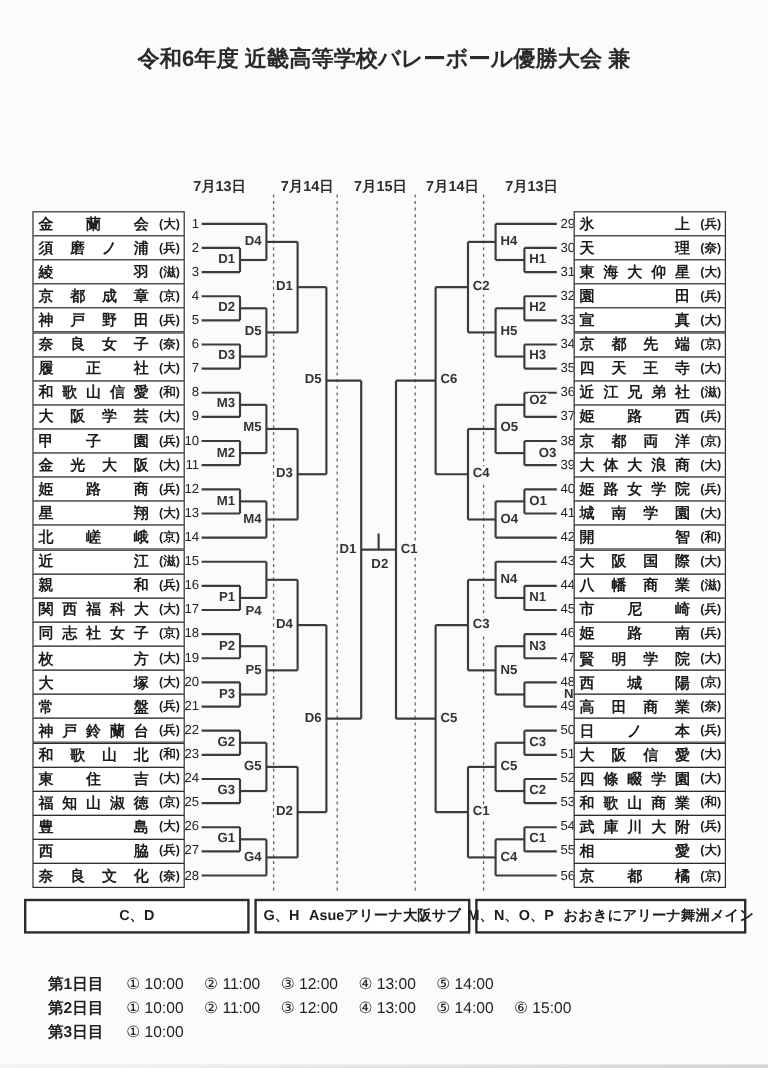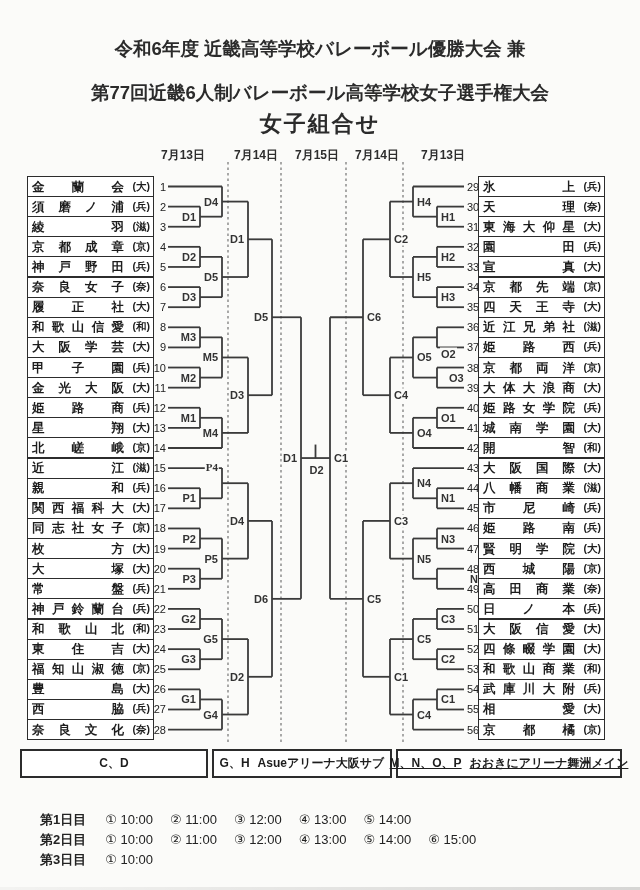--- a/index.html
+++ b/index.html
@@ -19,33 +19,31 @@
   .team-box{position:absolute;box-sizing:border-box;height:21px;background:#fff;border:1.6px solid #2c2c2c;
             display:flex;align-items:center;padding:0 3px 0 4px;}
   .team-name{flex:1;display:flex;justify-content:space-between;font-size:12.5px;font-weight:700;color:#1d1d1d;line-height:14px;}
   .team-pref{width:26px;text-align:right;font-size:10.5px;font-weight:700;color:#1d1d1d;white-space:nowrap;}
   .mlabel{position:absolute;font-size:11px;font-weight:700;color:#333;background:#fbfbf9;
           line-height:13px;padding:0 1px;white-space:nowrap;}
   .venue-row{position:absolute;left:20px;top:749px;width:602px;display:flex;gap:4px;}
   .venue-box{box-sizing:border-box;height:29px;background:#fff;border:2px solid #2c2c2c;
              display:flex;align-items:center;justify-content:center;gap:8px;
              font-size:12px;font-weight:700;color:#1d1d1d;white-space:nowrap;}
-  .vb1{width:190px;}.vb2{width:182px;}.vb3{width:226px;text-decoration:underline;}
+  .vb1{width:190px;}.vb2{width:182px;}.vb3{width:226px;}
   .sched{position:absolute;left:40px;top:810px;font-size:13px;color:#222;}
   .sched-heading{font-weight:700;font-size:13.5px;margin-bottom:4px;}
   .sched-row{display:flex;gap:17px;line-height:20px;white-space:nowrap;}
   .sched-day{font-weight:700;margin-right:2px;}
 </style>
 </head>
 <body>
 
 <div class="page">
   <div class="title-line t1">令和6年度 近畿高等学校バレーボール優勝大会 兼</div>
-  <div class="title-line t2">第77回近畿6人制バレーボール高等学校女子選手権大会</div>
-  <div class="title-line t3">女子組合せ</div>
 
   <svg class="lines" width="640" height="890">
       <line x1="228" y1="162" x2="228" y2="742" stroke="#666" stroke-width="1.1" stroke-dasharray="2.5 3"></line>
       <line x1="281" y1="162" x2="281" y2="742" stroke="#666" stroke-width="1.1" stroke-dasharray="2.5 3"></line>
       <line x1="346" y1="162" x2="346" y2="742" stroke="#666" stroke-width="1.1" stroke-dasharray="2.5 3"></line>
       <line x1="403" y1="162" x2="403" y2="742" stroke="#666" stroke-width="1.1" stroke-dasharray="2.5 3"></line>
       <line x1="168" y1="206.615" x2="200" y2="206.615" stroke="#3b3b3b" stroke-width="1.8"></line>
       <line x1="168" y1="226.73" x2="200" y2="226.73" stroke="#3b3b3b" stroke-width="1.8"></line>
       <line x1="200" y1="206.615" x2="200" y2="226.73" stroke="#3b3b3b" stroke-width="1.8"></line>
       <line x1="168" y1="246.845" x2="200" y2="246.845" stroke="#3b3b3b" stroke-width="1.8"></line>
@@ -226,40 +224,40 @@
       <div class="mlabel" style="left: 219px; top: 277.017px; transform: translate(-100%, -50%);">D5</div>
       <div class="mlabel" style="left: 197px; top: 337.362px; transform: translate(-100%, -50%);">M3</div>
       <div class="mlabel" style="left: 197px; top: 377.592px; transform: translate(-100%, -50%);">M2</div>
       <div class="mlabel" style="left: 219px; top: 357.477px; transform: translate(-100%, -50%);">M5</div>
       <div class="mlabel" style="left: 197px; top: 417.822px; transform: translate(-100%, -50%);">M1</div>
       <div class="mlabel" style="left: 219px; top: 432.909px; transform: translate(-100%, -50%);">M4</div>
       <div class="mlabel" style="left: 245px; top: 239.302px; transform: translate(-100%, -50%);">D1</div>
       <div class="mlabel" style="left: 245px; top: 395.193px; transform: translate(-100%, -50%);">D3</div>
       <div class="mlabel" style="left: 269px; top: 317.248px; transform: translate(-100%, -50%);">D5</div>
       <div class="mlabel" style="left: 197px; top: 498.282px; transform: translate(-100%, -50%);">P1</div>
-      <div class="mlabel" style="left: 219px; top: 467px; transform: translate(-100%, -50%); font-family: Liberation Serif, serif;">P4</div>
+      <div class="mlabel" style="left: 219px; top: 510px; transform: translate(-100%, -50%);">P4</div>
       <div class="mlabel" style="left: 197px; top: 538.512px; transform: translate(-100%, -50%);">P2</div>
       <div class="mlabel" style="left: 197px; top: 578.742px; transform: translate(-100%, -50%);">P3</div>
       <div class="mlabel" style="left: 219px; top: 558.627px; transform: translate(-100%, -50%);">P5</div>
       <div class="mlabel" style="left: 245px; top: 520.912px; transform: translate(-100%, -50%);">D4</div>
       <div class="mlabel" style="left: 197px; top: 618.972px; transform: translate(-100%, -50%);">G2</div>
       <div class="mlabel" style="left: 197px; top: 659.202px; transform: translate(-100%, -50%);">G3</div>
       <div class="mlabel" style="left: 219px; top: 639.087px; transform: translate(-100%, -50%);">G5</div>
       <div class="mlabel" style="left: 197px; top: 699.433px; transform: translate(-100%, -50%);">G1</div>
       <div class="mlabel" style="left: 219px; top: 714.519px; transform: translate(-100%, -50%);">G4</div>
       <div class="mlabel" style="left: 245px; top: 676.803px; transform: translate(-100%, -50%);">D2</div>
       <div class="mlabel" style="left: 269px; top: 598.857px; transform: translate(-100%, -50%);">D6</div>
       <div class="mlabel" style="left: 298px; top: 458.053px; transform: translate(-100%, -50%);">D1</div>
       <div class="mlabel" style="left: 440px; top: 216.673px; transform: translate(0px, -50%);">H1</div>
       <div class="mlabel" style="left: 416px; top: 201.586px; transform: translate(0px, -50%);">H4</div>
       <div class="mlabel" style="left: 440px; top: 256.902px; transform: translate(0px, -50%);">H2</div>
       <div class="mlabel" style="left: 440px; top: 297.132px; transform: translate(0px, -50%);">H3</div>
       <div class="mlabel" style="left: 416px; top: 277.017px; transform: translate(0px, -50%);">H5</div>
       <div class="mlabel" style="left: 393px; top: 239.302px; transform: translate(0px, -50%);">C2</div>
-      <div class="mlabel" style="left: 440px; top: 354px; transform: translate(0px, -50%);">O2</div>
+      <div class="mlabel" style="left: 440px; top: 334px; transform: translate(0px, -50%);">O2</div>
       <div class="mlabel" style="left: 448px; top: 377.592px; transform: translate(0px, -50%);">O3</div>
       <div class="mlabel" style="left: 416px; top: 357.477px; transform: translate(0px, -50%);">O5</div>
       <div class="mlabel" style="left: 440px; top: 417.822px; transform: translate(0px, -50%);">O1</div>
       <div class="mlabel" style="left: 416px; top: 432.909px; transform: translate(0px, -50%);">O4</div>
       <div class="mlabel" style="left: 393px; top: 395.193px; transform: translate(0px, -50%);">C4</div>
       <div class="mlabel" style="left: 366px; top: 317.248px; transform: translate(0px, -50%);">C6</div>
       <div class="mlabel" style="left: 440px; top: 498.282px; transform: translate(0px, -50%);">N1</div>
       <div class="mlabel" style="left: 416px; top: 483.196px; transform: translate(0px, -50%);">N4</div>
       <div class="mlabel" style="left: 440px; top: 538.512px; transform: translate(0px, -50%);">N3</div>
       <div class="mlabel" style="left: 440px; top: 578.742px; transform: translate(0px, -50%); margin-left: 29px;">N2</div>

